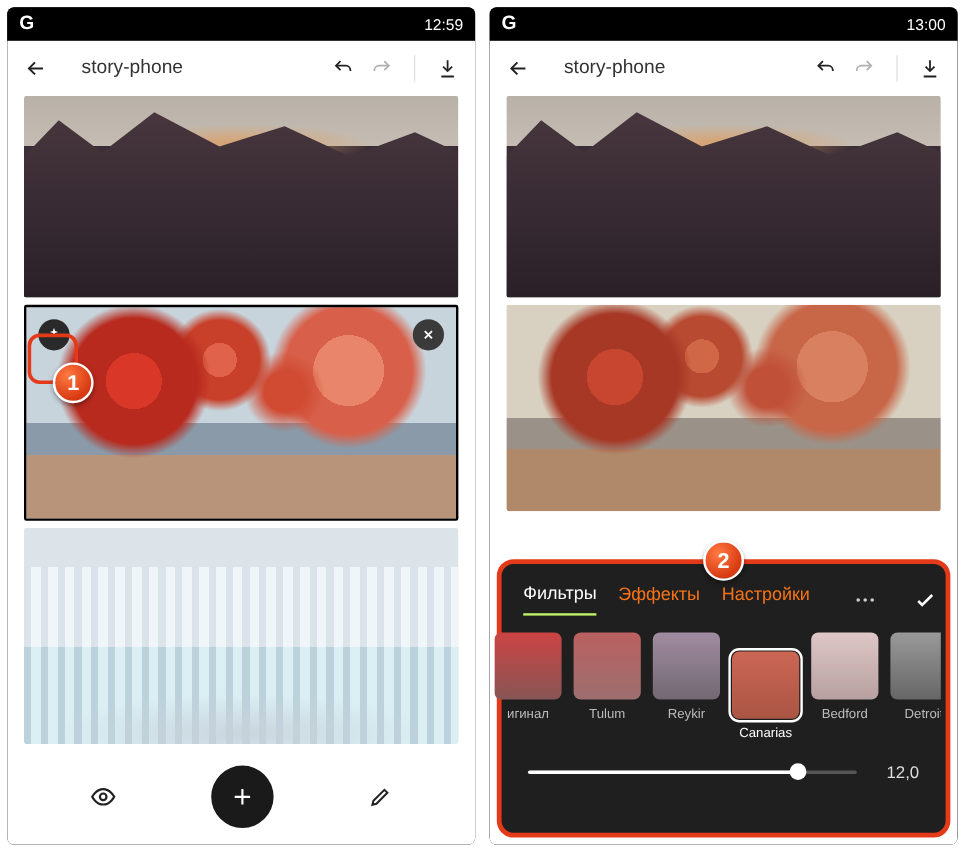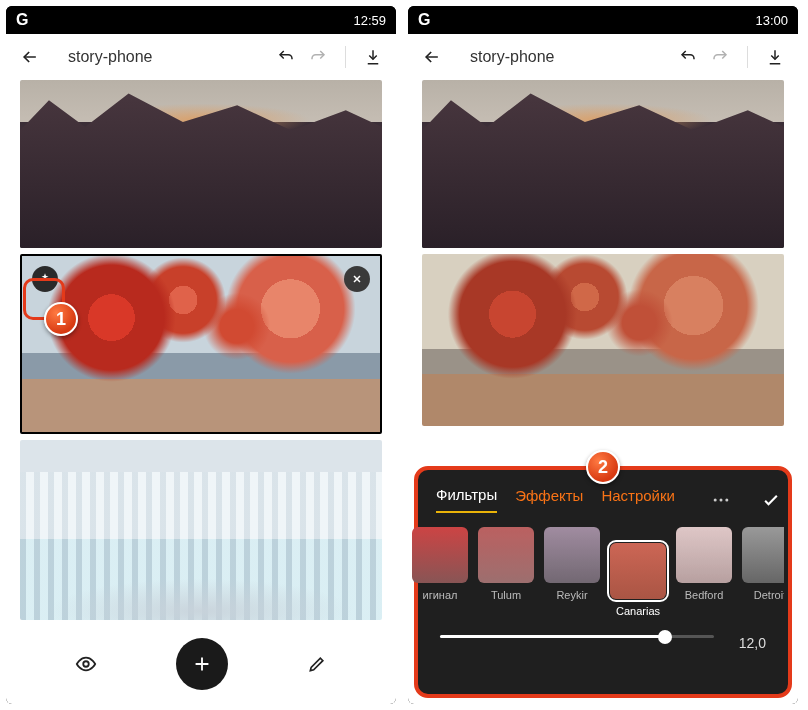--- a/index.html
+++ b/index.html
@@ -175,21 +175,21 @@
   .fp-top {
     position: absolute;
     top: -20px; left: 50%; transform: translateX(-50%);
   }
   .tabs {
     display: flex; align-items: center; gap: 18px;
     padding: 6px 14px 0;
     font-size: 15px;
   }
   .tab { color: #f97316; padding-bottom: 8px; }
-  .tab.active { color: #fff; border-bottom: 2px solid #eab308; }
+  .tab.active { color: #fff; border-bottom: 2px solid #bef264; }
   .tabs .spacer { flex: 1; }
   .filters-row {
     display: flex; gap: 10px; padding: 14px 0 8px 0;
     overflow: hidden;
     margin-left: -10px;
   }
   .filter-item {
     display: flex; flex-direction: column; align-items: center; gap: 6px;
     font-size: 11px; color: #bbb;
     flex: 0 0 auto;
@@ -200,21 +200,21 @@
   }
   .filter-item.sel .thumb { outline: 2px solid #fff; outline-offset: 1px; }
   .filter-item.sel { color: #fff; margin-top: 16px; }
   .th-orig { background: linear-gradient(#c44,#855); filter:none; }
   .th-tulum { background: linear-gradient(#b55,#966); filter:contrast(.85) brightness(1.05);}
   .th-reykir { background: linear-gradient(#a8a,#767); filter:grayscale(.4);}
   .th-canarias { background: linear-gradient(#c65,#a54); }
   .th-bedford { background: linear-gradient(#caa,#a88); filter:brightness(1.15) saturate(.6);}
   .th-detroit { background: linear-gradient(#999,#666); filter:grayscale(1);}
   .slider-row {
-    display: flex; align-items: flex-start; gap: 14px;
+    display: flex; align-items: center; gap: 14px;
     padding: 10px 18px 0;
   }
   .slider-track {
     flex: 1; height: 3px; background: #555; position: relative; border-radius: 2px;
   }
   .slider-fill {
     position: absolute; left:0; top:0; bottom:0; width: 82%;
     background: #fff; border-radius: 2px;
   }
   .slider-thumb {

